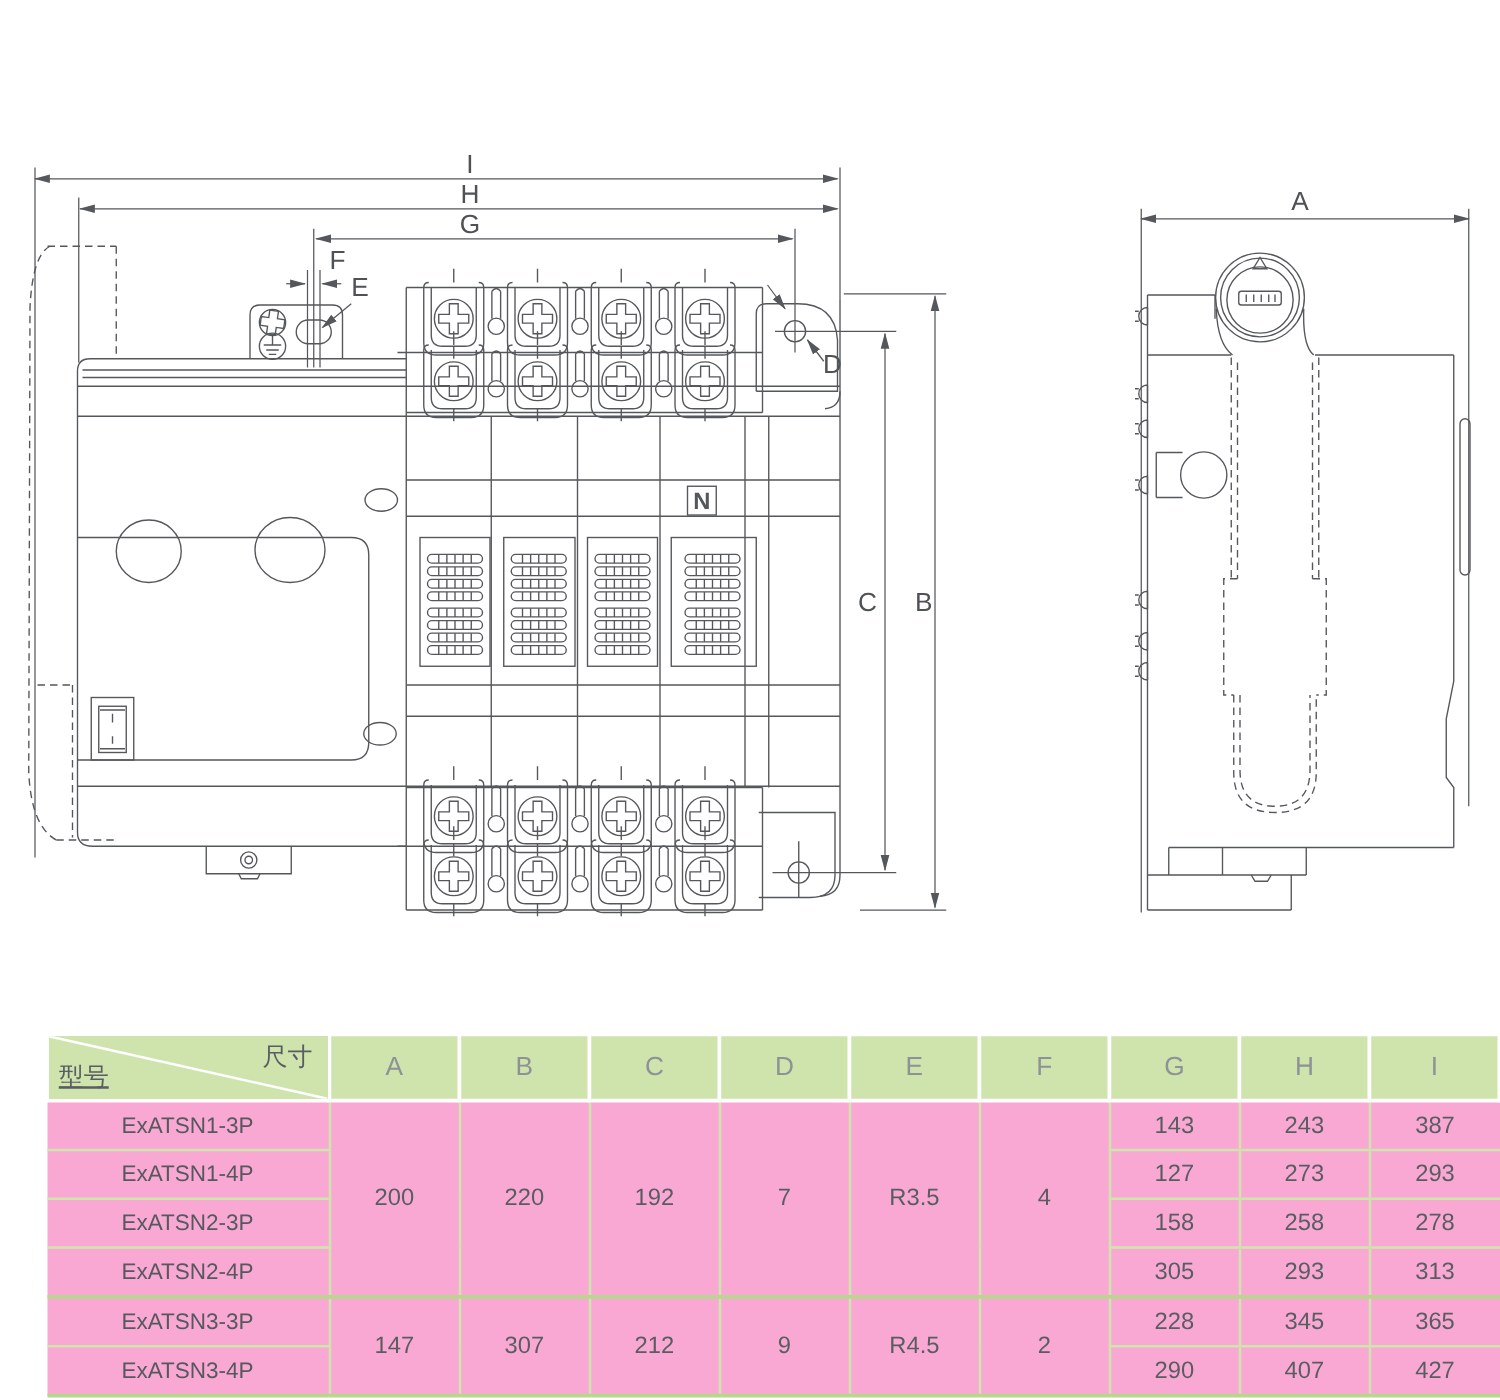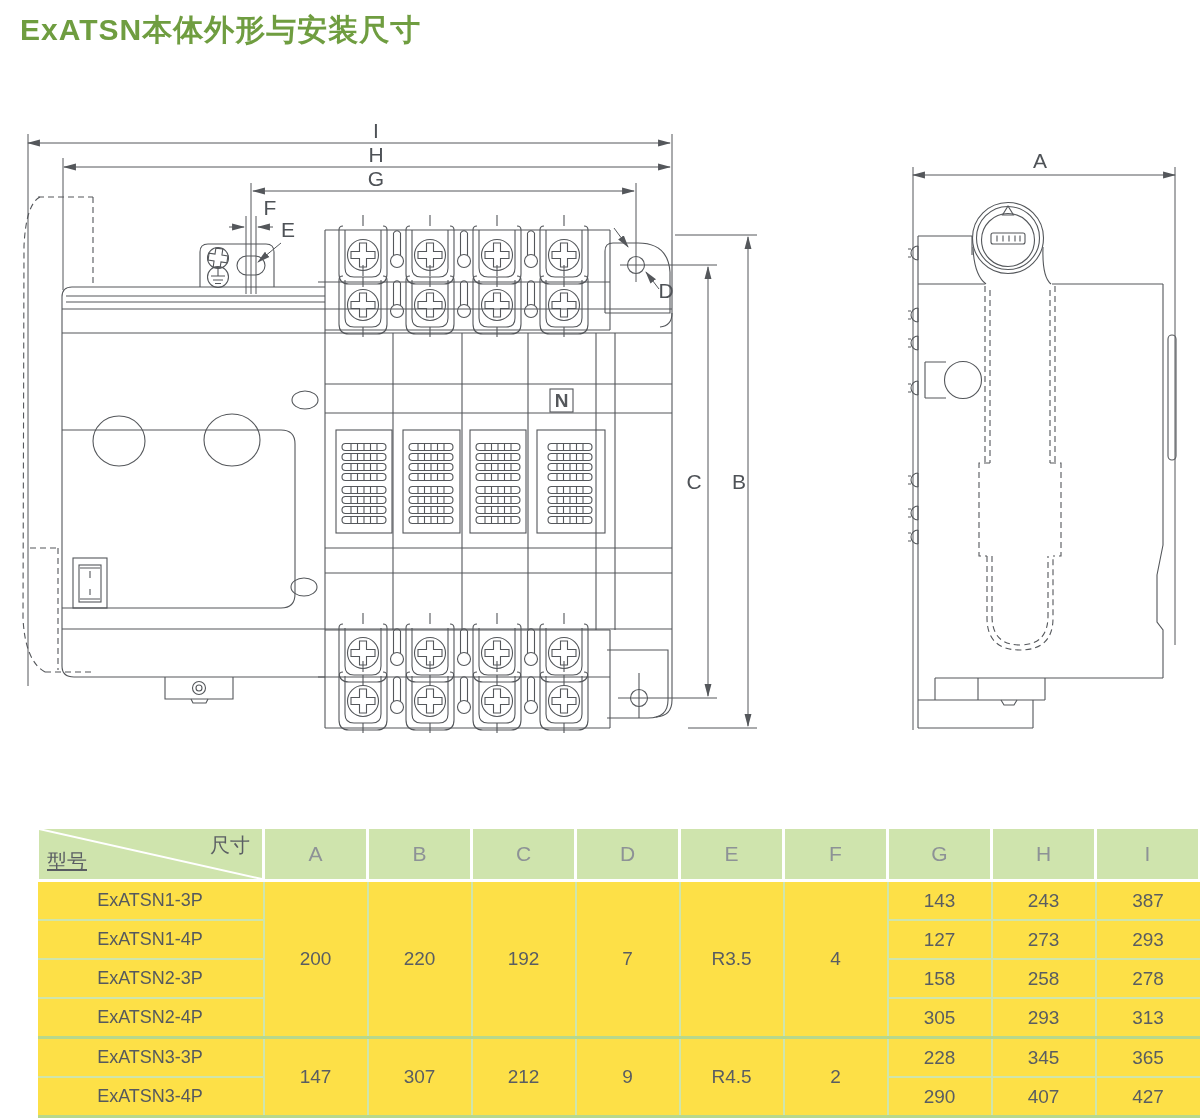--- a/index.html
+++ b/index.html
@@ -14,30 +14,29 @@
   svg .nlabel{fill:#54575b;font-size:19px;font-weight:bold;font-family:"Liberation Sans",sans-serif;text-anchor:middle;}
 
   table.dims{position:absolute;left:36px;top:826px;width:1165px;border-collapse:collapse;table-layout:fixed;}
   table.dims col.c-model{width:226px;}
   table.dims th{background:#cfe4ad;border:3px solid #ffffff;color:#8d9296;font-weight:normal;font-size:21px;height:48px;}
   table.dims th.corner{position:relative;padding:0;}
   .corner-top{position:absolute;top:3px;right:12px;color:#5a5e63;font-size:20px;}
   .corner-bottom{position:absolute;bottom:4px;left:8px;color:#5a5e63;font-size:20px;text-decoration:underline;}
   .corner svg{position:absolute;inset:0;width:100%;height:100%;}
   table.dims td{border-bottom:2px solid #cfe5ac;border-left:2px solid #cfe5ac;border-top:none;border-right:none;
-    text-align:center;color:#595d62;font-size:19px;height:35px;background:#fde047;}
+    text-align:center;color:#595d62;font-size:19px;height:35px;background:#f9a8d4;}
   table.dims td.model{border-left:none;font-size:18px;color:#55595e;}
   table.dims tbody tr.first td{border-top:2px solid #cfe5ac;}
   table.dims td.bsep{border-bottom:3px solid #b7d88c;}
 </style>
 </head>
 <body>
 
 <div class="page">
-  <h1 class="title">ExATSN本体外形与安装尺寸</h1>
 
   <svg class="drawing" style="left:10px;top:110px;width:770px;height:690px" viewBox="10 110 770 690">
     <defs>
       <marker id="ar" viewBox="0 0 12 8" refX="11" refY="4" markerWidth="13" markerHeight="9" orient="auto-start-reverse">
         <path d="M0,0.8 L12,4 L0,7.2 Z" fill="#54575b"></path>
       </marker>
       <g id="term">
         <path class="ln" d="M -24,-27 V 17 Q -24,27 -14,27 H 14 Q 24,27 24,17 V -27 M -24,-27 Q -24,-31 -20,-31 M 24,-27 Q 24,-31 20,-31 M -18,-27 V 11 Q -18,20 -9,20 H 9 Q 18,20 18,11 V -27 M 0,-31 V -42 M 0,20 V 30"></path>
         <circle class="ln" cx="0" cy="-2" r="15.5"></circle>
         <path class="ln" d="M -3.5,-14 h 7 v 8.5 h 8.5 v 7 h -8.5 v 8.5 h -7 v -8.5 h -8.5 v -7 h 8.5 Z"></path>

